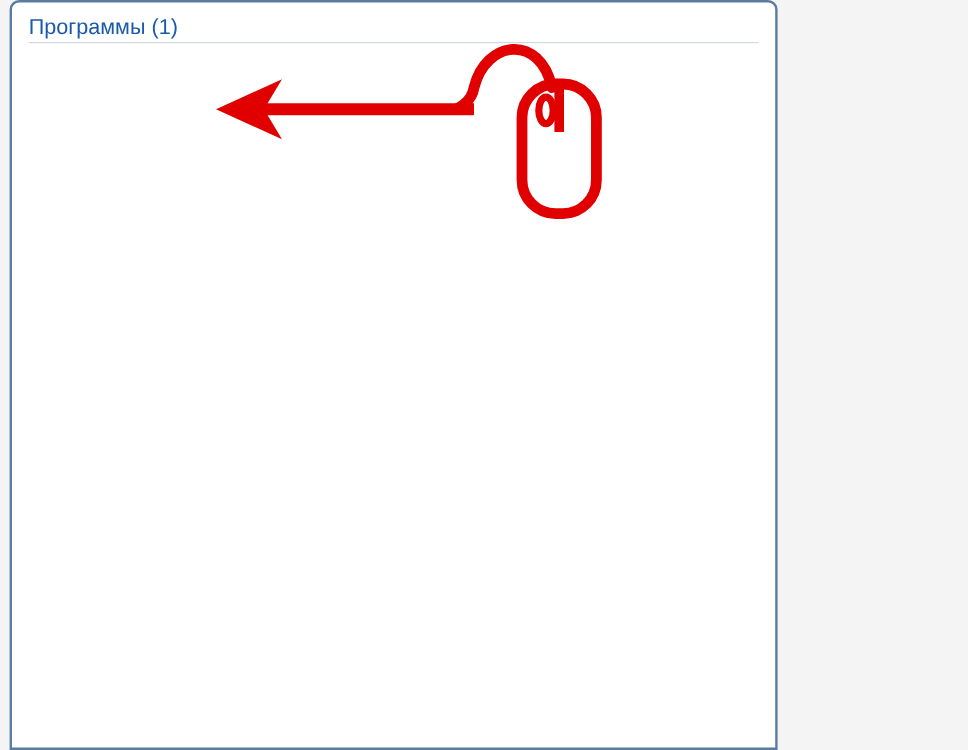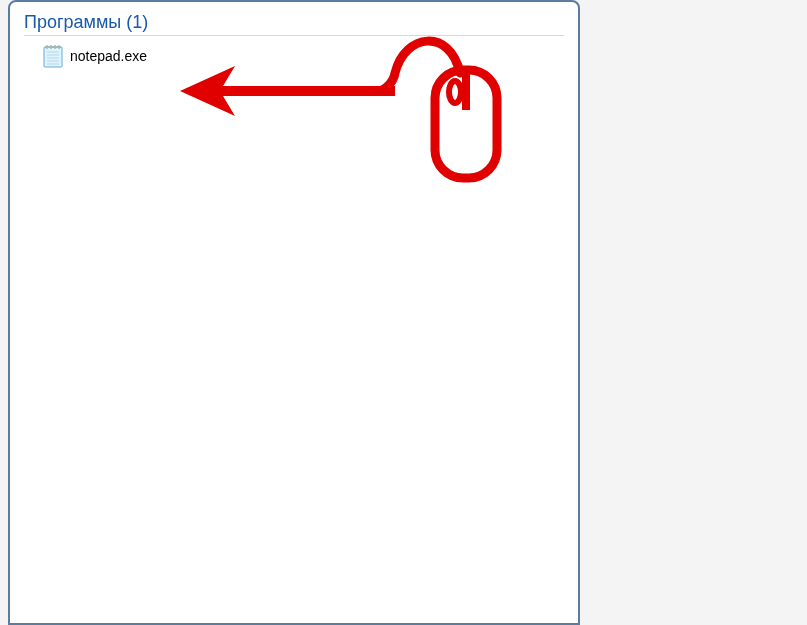--- a/index.html
+++ b/index.html
@@ -13,21 +13,21 @@
       background: #f4f4f4;
       font-family: "Segoe UI", Tahoma, sans-serif;
       font-size: 13px;
       position: relative;
       overflow: hidden;
     }
     .container {
       position: absolute;
       left: 8px;
       top: 0;
-      width: 572px;
+      width: 640px;
       height: 625px;
       background: #ffffff;
       border: 2px solid #5a7ca0;
       border-radius: 8px 8px 0 0;
       padding: 10px 14px;
     }
     .group-header {
       color: #1a5aa8;
       font-size: 18px;
       font-weight: 400;
@@ -66,40 +66,20 @@
   </style>
 </head>
 <body>
 
 <div class="container">
   <div class="group-header">
     <span>Программы</span>
     <span>(<span>1</span>)</span>
   </div>
 
-  <div class="result-item">
-    <span class="notepad-icon">
-      <svg viewBox="0 0 22 24">
-
-        <rect x="2" y="3" width="18" height="20" rx="1" fill="#dff4ff" stroke="#6aa9d6" stroke-width="1"></rect>
-
-        <circle cx="5" cy="3" r="1.3" fill="none" stroke="#9aa" stroke-width="1"></circle>
-        <circle cx="9" cy="3" r="1.3" fill="none" stroke="#9aa" stroke-width="1"></circle>
-        <circle cx="13" cy="3" r="1.3" fill="none" stroke="#9aa" stroke-width="1"></circle>
-        <circle cx="17" cy="3" r="1.3" fill="none" stroke="#9aa" stroke-width="1"></circle>
-
-        <line x1="5" y1="8" x2="17" y2="8" stroke="#b6d5e8" stroke-width="1"></line>
-        <line x1="5" y1="11" x2="17" y2="11" stroke="#b6d5e8" stroke-width="1"></line>
-        <line x1="5" y1="14" x2="17" y2="14" stroke="#b6d5e8" stroke-width="1"></line>
-        <line x1="5" y1="17" x2="17" y2="17" stroke="#b6d5e8" stroke-width="1"></line>
-        <line x1="5" y1="20" x2="17" y2="20" stroke="#b6d5e8" stroke-width="1"></line>
-      </svg>
-    </span>
-    <span class="result-label">notepad.exe</span>
-  </div>
 </div>
 
 <svg class="annotation" width="360" height="180">
 
   <line x1="215" y1="73" x2="30" y2="73" stroke="#e00000" stroke-width="10"></line>
 
   <polygon points="0,73 55,48 40,73 55,98" fill="#e00000"></polygon>
 
   <path d="M 280 55 C 270 10, 225 15, 215 55 C 213 68, 200 73, 200 73" fill="none" stroke="#e00000" stroke-width="9" stroke-linecap="round"></path>
 

